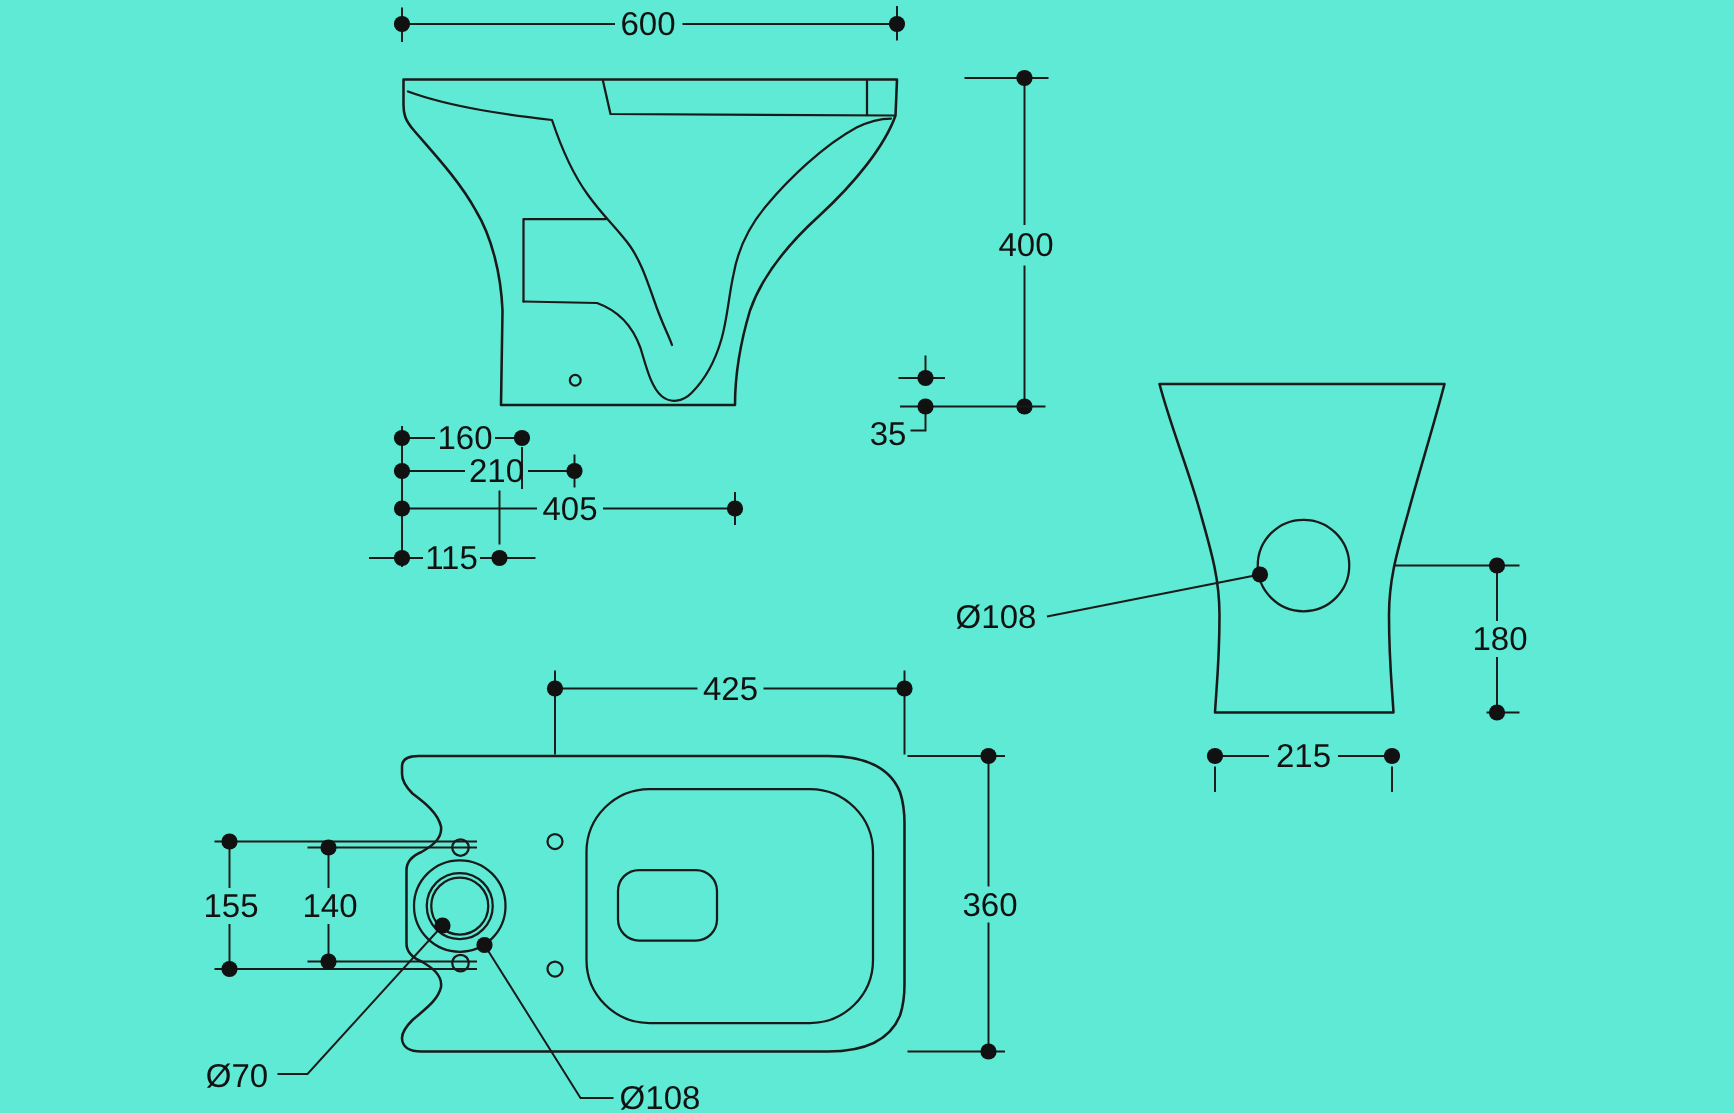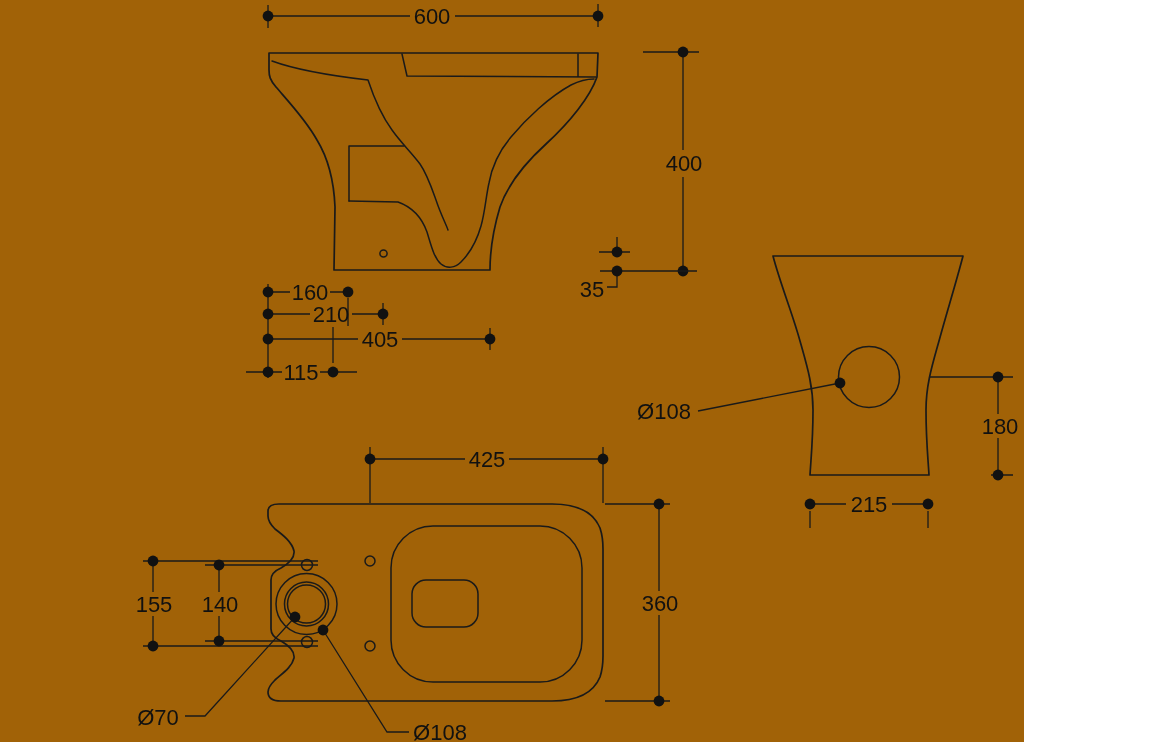--- a/index.html
+++ b/index.html
@@ -1,16 +1,16 @@
 <!DOCTYPE html>
 <html><head>
 <meta charset="utf-8">
 <style>
   html,body{margin:0;padding:0;background:#ffffff;}
-  .sheet{width:1024px;height:742px;background:#a16207;position:relative;overflow:hidden;}
+  .sheet{width:1156px;height:742px;background:#5eead4;position:relative;overflow:hidden;}
   svg{display:block;}
   .outline{fill:none;stroke:#1a1a1a;stroke-width:1.7;stroke-linecap:round;stroke-linejoin:round;}
   .thin{fill:none;stroke:#1a1a1a;stroke-width:1.5;stroke-linecap:round;stroke-linejoin:round;}
   .dim{fill:none;stroke:#1a1a1a;stroke-width:1.3;stroke-linecap:butt;}
   .dot{fill:#111111;stroke:none;}
   text{font-family:"Liberation Sans","DejaVu Sans",sans-serif;font-size:22px;fill:#111111;}
 </style>
 </head>
 <body>
 

